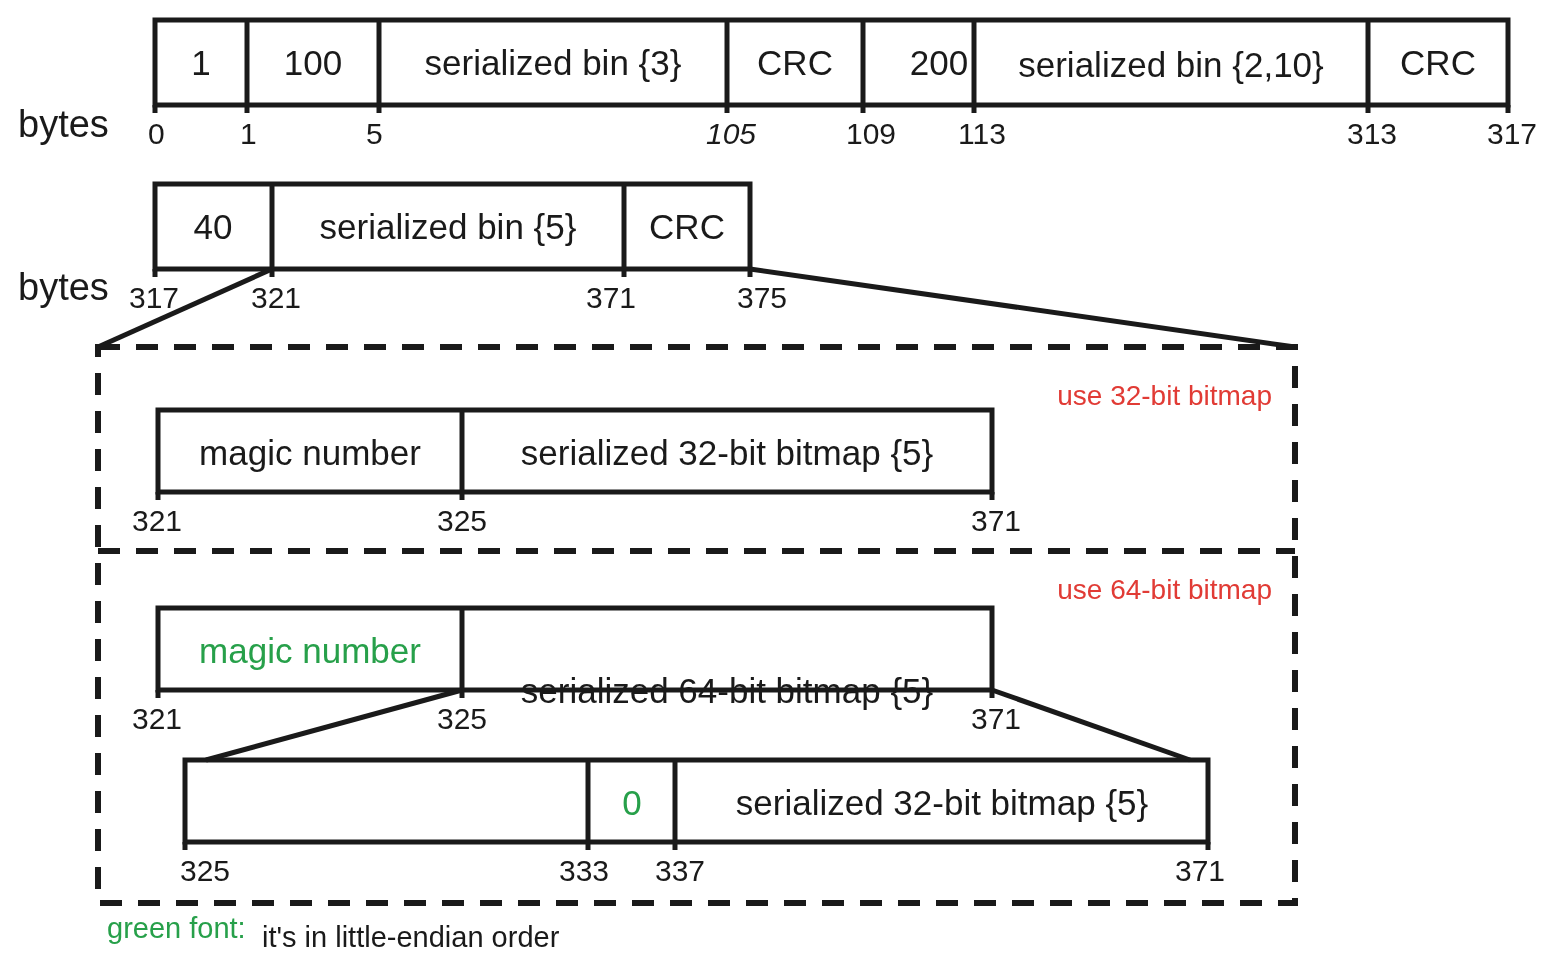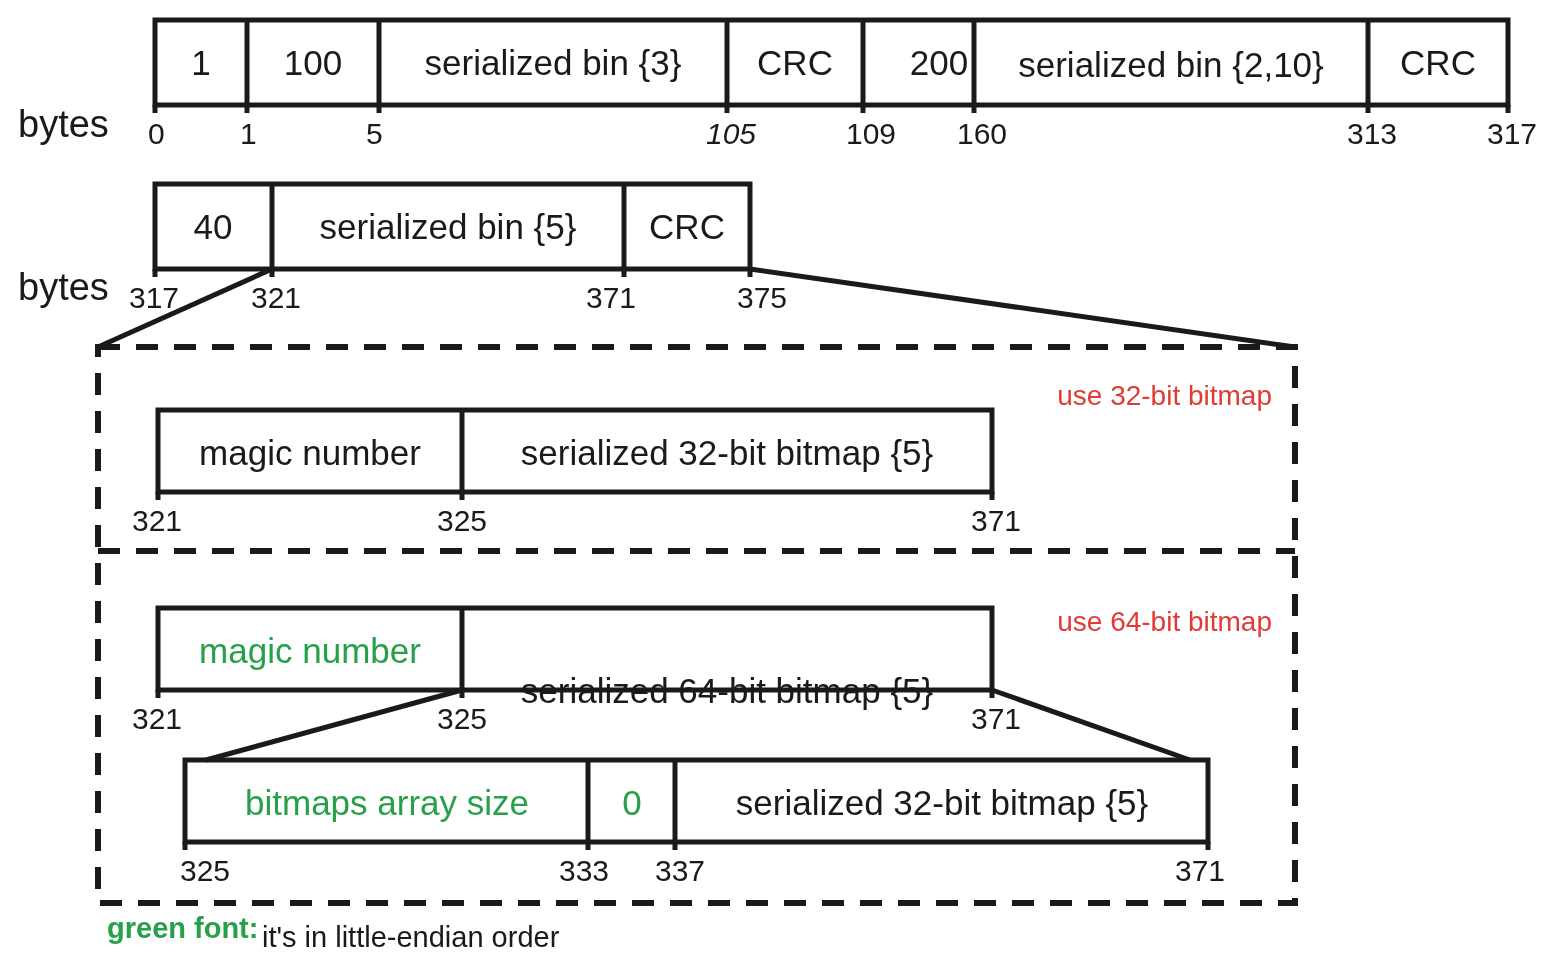--- a/index.html
+++ b/index.html
@@ -162,21 +162,21 @@
   <div class="txt cell-label" style="left:795px; top:62px;">CRC</div>
   <div class="txt cell-label" style="left:918px; top:62px;margin-left:21px;">200</div>
   <div class="txt cell-label" style="left:1171px; top:48px;margin-top:16px;">serialized bin {2,10}</div>
   <div class="txt cell-label" style="left:1438px; top:62px;">CRC</div>
 
   <div class="txt tick left" style="left:148px; top:119px;">0</div>
   <div class="txt tick left" style="left:240px; top:119px;">1</div>
   <div class="txt tick left" style="left:366px; top:119px;">5</div>
   <div class="txt tick" style="left:731px; top:119px;font-style:italic;">105</div>
   <div class="txt tick" style="left:871px; top:119px;">109</div>
-  <div class="txt tick" style="left:982px; top:119px;">160</div>
+  <div class="txt tick" style="left:982px; top:119px;">113</div>
   <div class="txt tick" style="left:1372px; top:119px;">313</div>
   <div class="txt tick" style="left:1512px; top:119px;">317</div>
 
   <div class="txt bytes-label" style="left:18px; top:268px;">bytes</div>
 
   <div class="txt cell-label" style="left:213px; top:226px;">40</div>
   <div class="txt cell-label" style="left:448px; top:226px;">serialized bin {5}</div>
   <div class="txt cell-label" style="left:687px; top:226px;">CRC</div>
 
   <div class="txt tick left" style="left:129px; top:283px;">317</div>
@@ -186,34 +186,33 @@
 
   <div class="txt note-red" style="left:1272px; top:374px;margin-top:8px;">use 32-bit bitmap</div>
 
   <div class="txt cell-label" style="left:310px; top:452px;">magic number</div>
   <div class="txt cell-label" style="left:727px; top:452px;">serialized 32-bit bitmap {5}</div>
 
   <div class="txt tick left" style="left:132px; top:506px;">321</div>
   <div class="txt tick left" style="left:437px; top:506px;">325</div>
   <div class="txt tick" style="left:996px; top:506px;">371</div>
 
-  <div class="txt note-red" style="left:1272px; top:608px;">use 64-bit bitmap</div>
+  <div class="txt note-red" style="left:1272px; top:576px;">use 64-bit bitmap</div>
 
   <div class="txt cell-label green" style="left:310px; top:650px;">magic number</div>
   <div class="txt cell-label" style="left:727px; top:650px;margin-top:40px;">serialized 64-bit bitmap {5}</div>
 
   <div class="txt tick left" style="left:132px; top:704px;">321</div>
   <div class="txt tick left" style="left:437px; top:704px;">325</div>
   <div class="txt tick" style="left:996px; top:704px;">371</div>
 
-  <div class="txt cell-label green" style="left:387px; top:802px;">bitmaps array size</div>
   <div class="txt cell-label green" style="left:632px; top:802px;">0</div>
   <div class="txt cell-label" style="left:942px; top:802px;">serialized 32-bit bitmap {5}</div>
 
   <div class="txt tick left" style="left:180px; top:856px;">325</div>
   <div class="txt tick" style="left:584px; top:856px;">333</div>
   <div class="txt tick left" style="left:655px; top:856px;">337</div>
   <div class="txt tick" style="left:1200px; top:856px;">371</div>
 
-  <div class="txt legend-green" style="left:107px; top:914px;font-weight:bold;">green font:</div>
+  <div class="txt legend-green" style="left:107px; top:914px;">green font:</div>
   <div class="txt legend-black" style="left:262px; top:923px;">it's in little-endian order</div>
 
 </div>
 
 </body></html>

